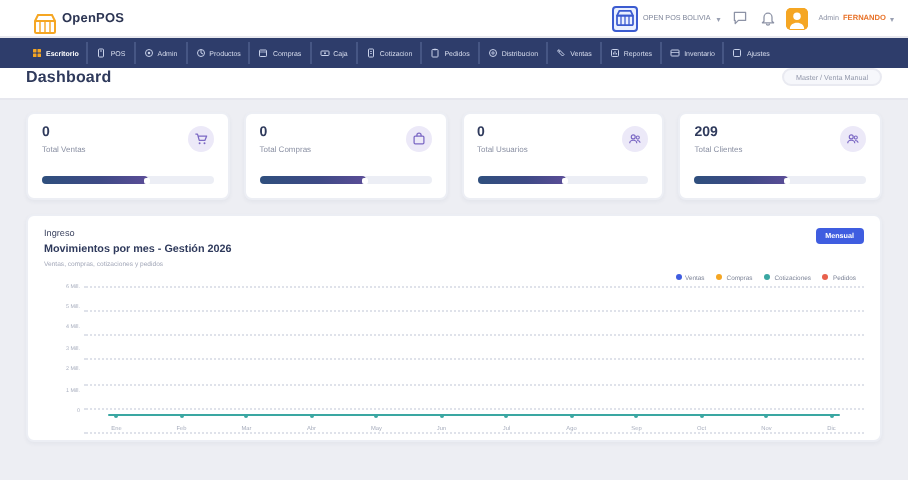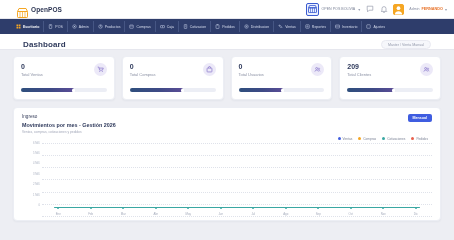--- a/index.html
+++ b/index.html
@@ -65,22 +65,22 @@
   .nav-item:last-child { border-right: none; }
   .nav-ico { width: 5px; height: 5px; flex: 0 0 auto; color: #c9d2ea; display:flex; }
   .nav-item.active .nav-ico { color: #f5a623; }
   .nav-txt { font-size: 3.5px; color: #d7ddee; }
   .nav-item.active .nav-txt { color: #ffffff; font-weight: bold; }
 
   
   .page-head {
     background: #ffffff;
     height: 16px;
-    display: flex; align-items: flex-end; justify-content: space-between;
-    padding: 0 23px;
+    display: flex; align-items: flex-start; justify-content: space-between;
+    padding: 0 13px;
     border-bottom: 1px solid #e6e7ee;
   }
   .page-title { font-size: 8px; color: #2f3a5c; font-weight: bold; letter-spacing: .1px; }
   .breadcrumb {
     font-size: 3.6px; color: #9399ab;
     background: #f6f7fb; border: 1px solid #e9eaf1;
     border-radius: 6px; padding: 1.5px 6px;
   }
 
   

